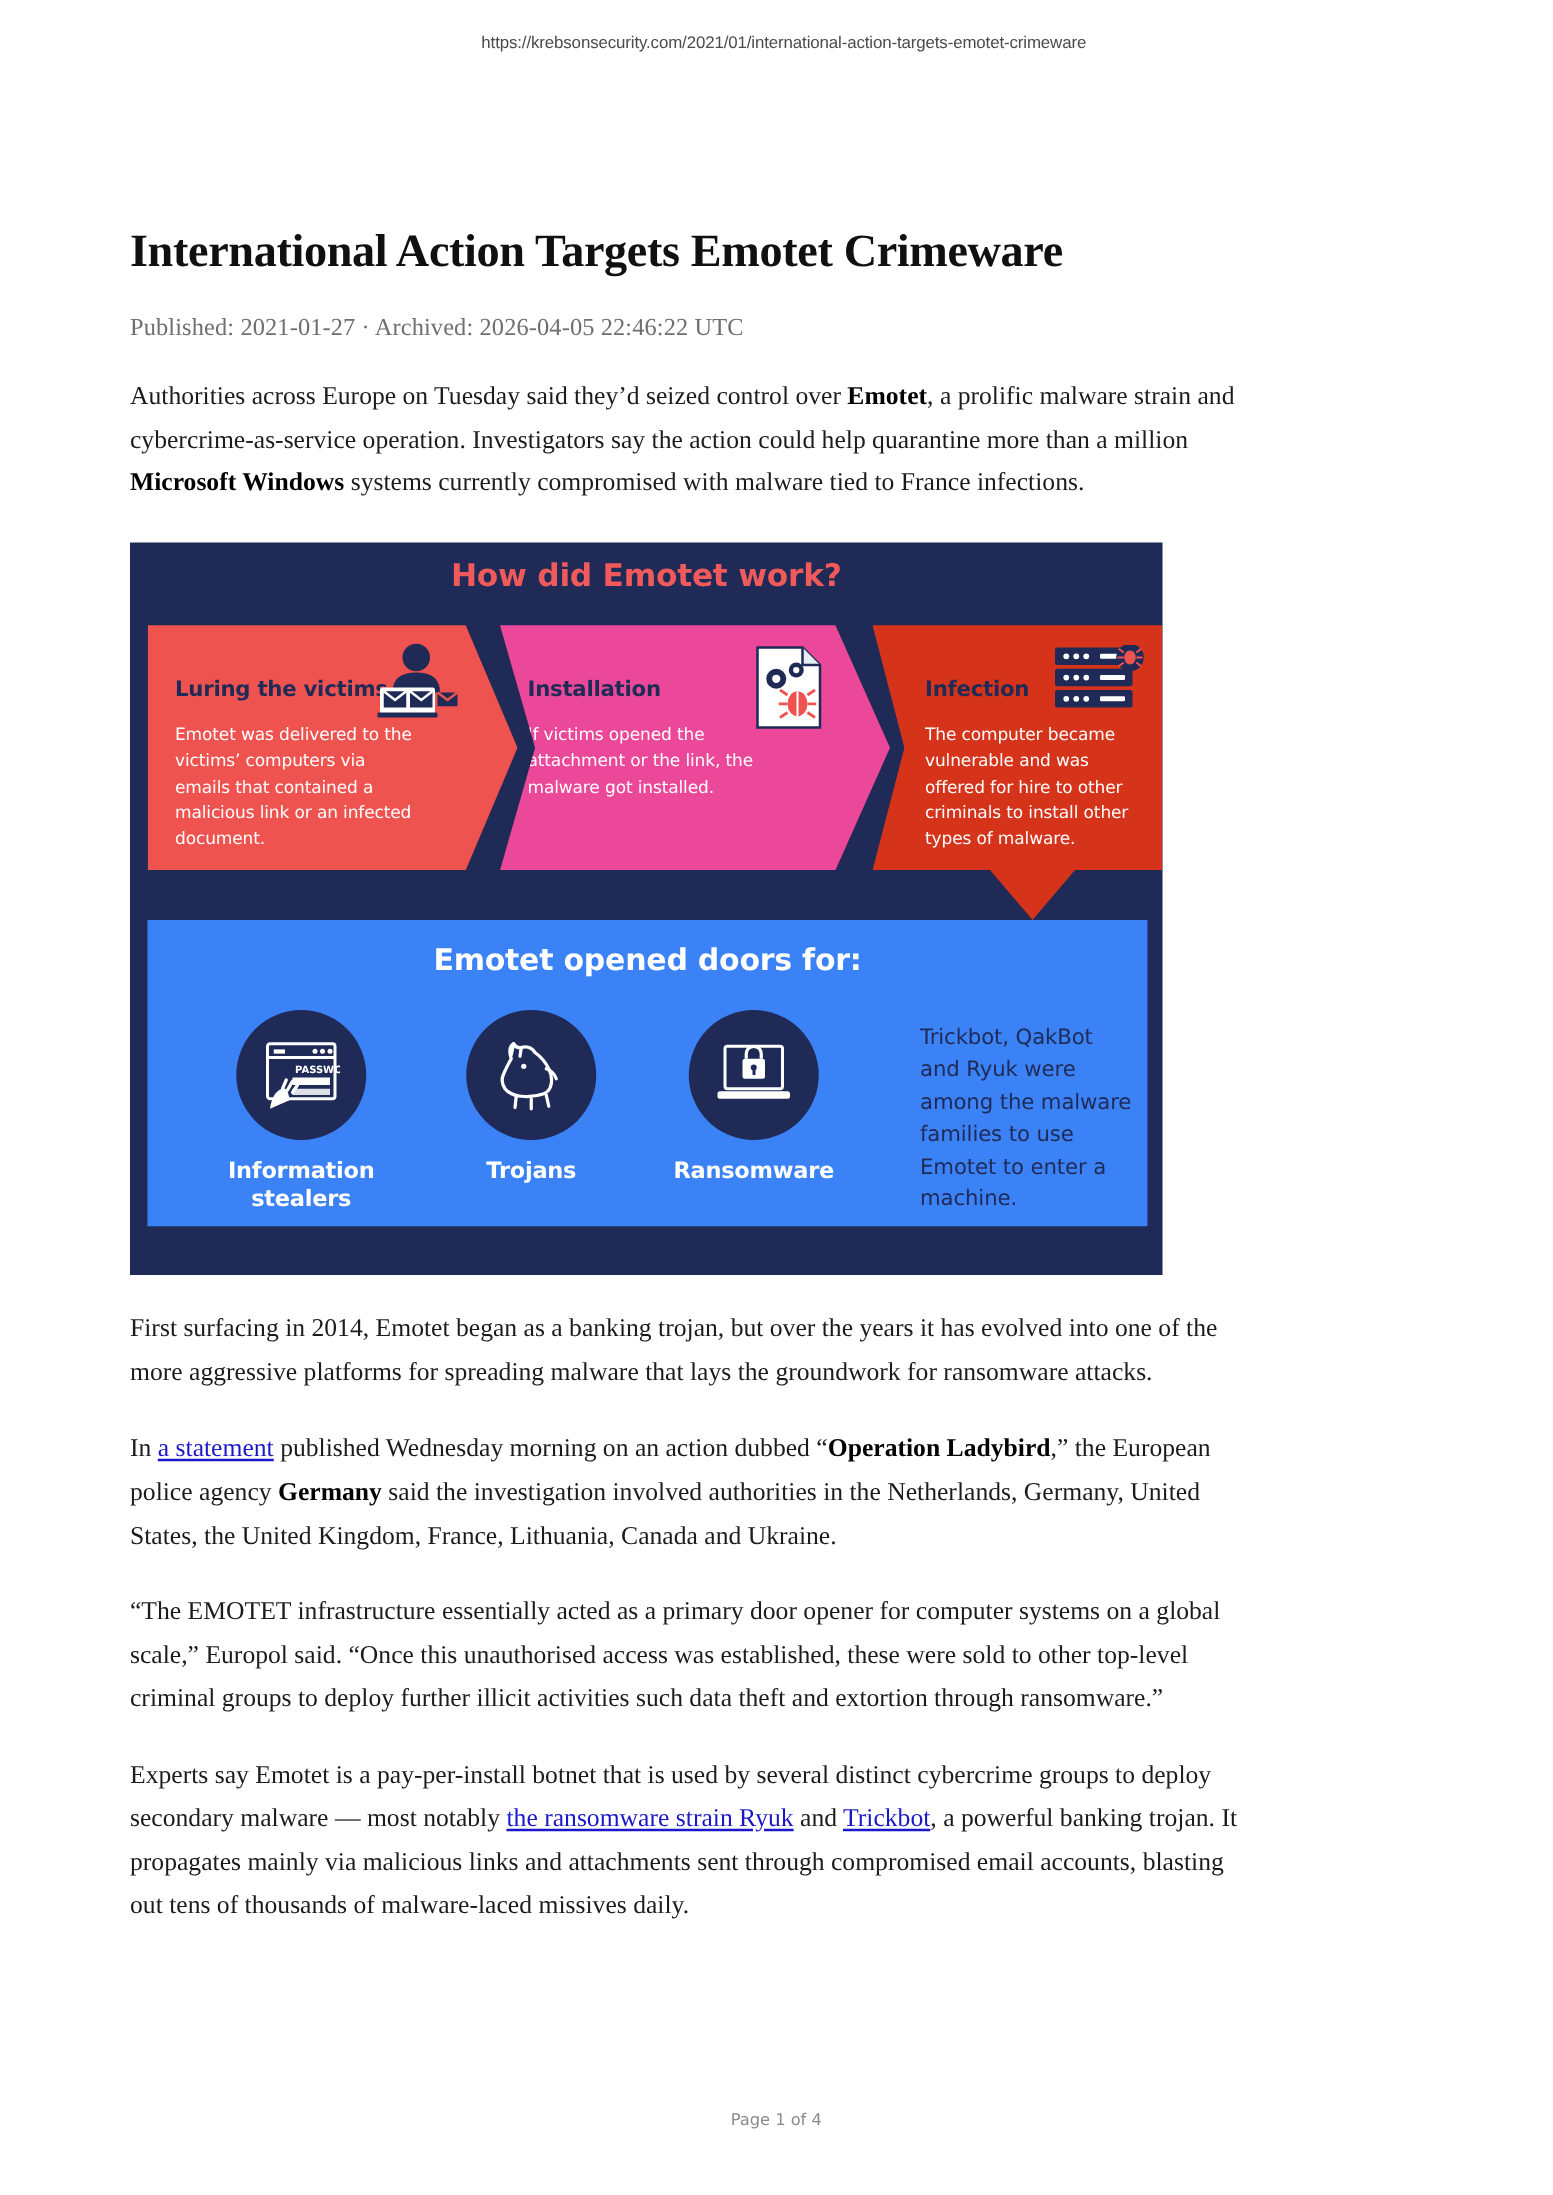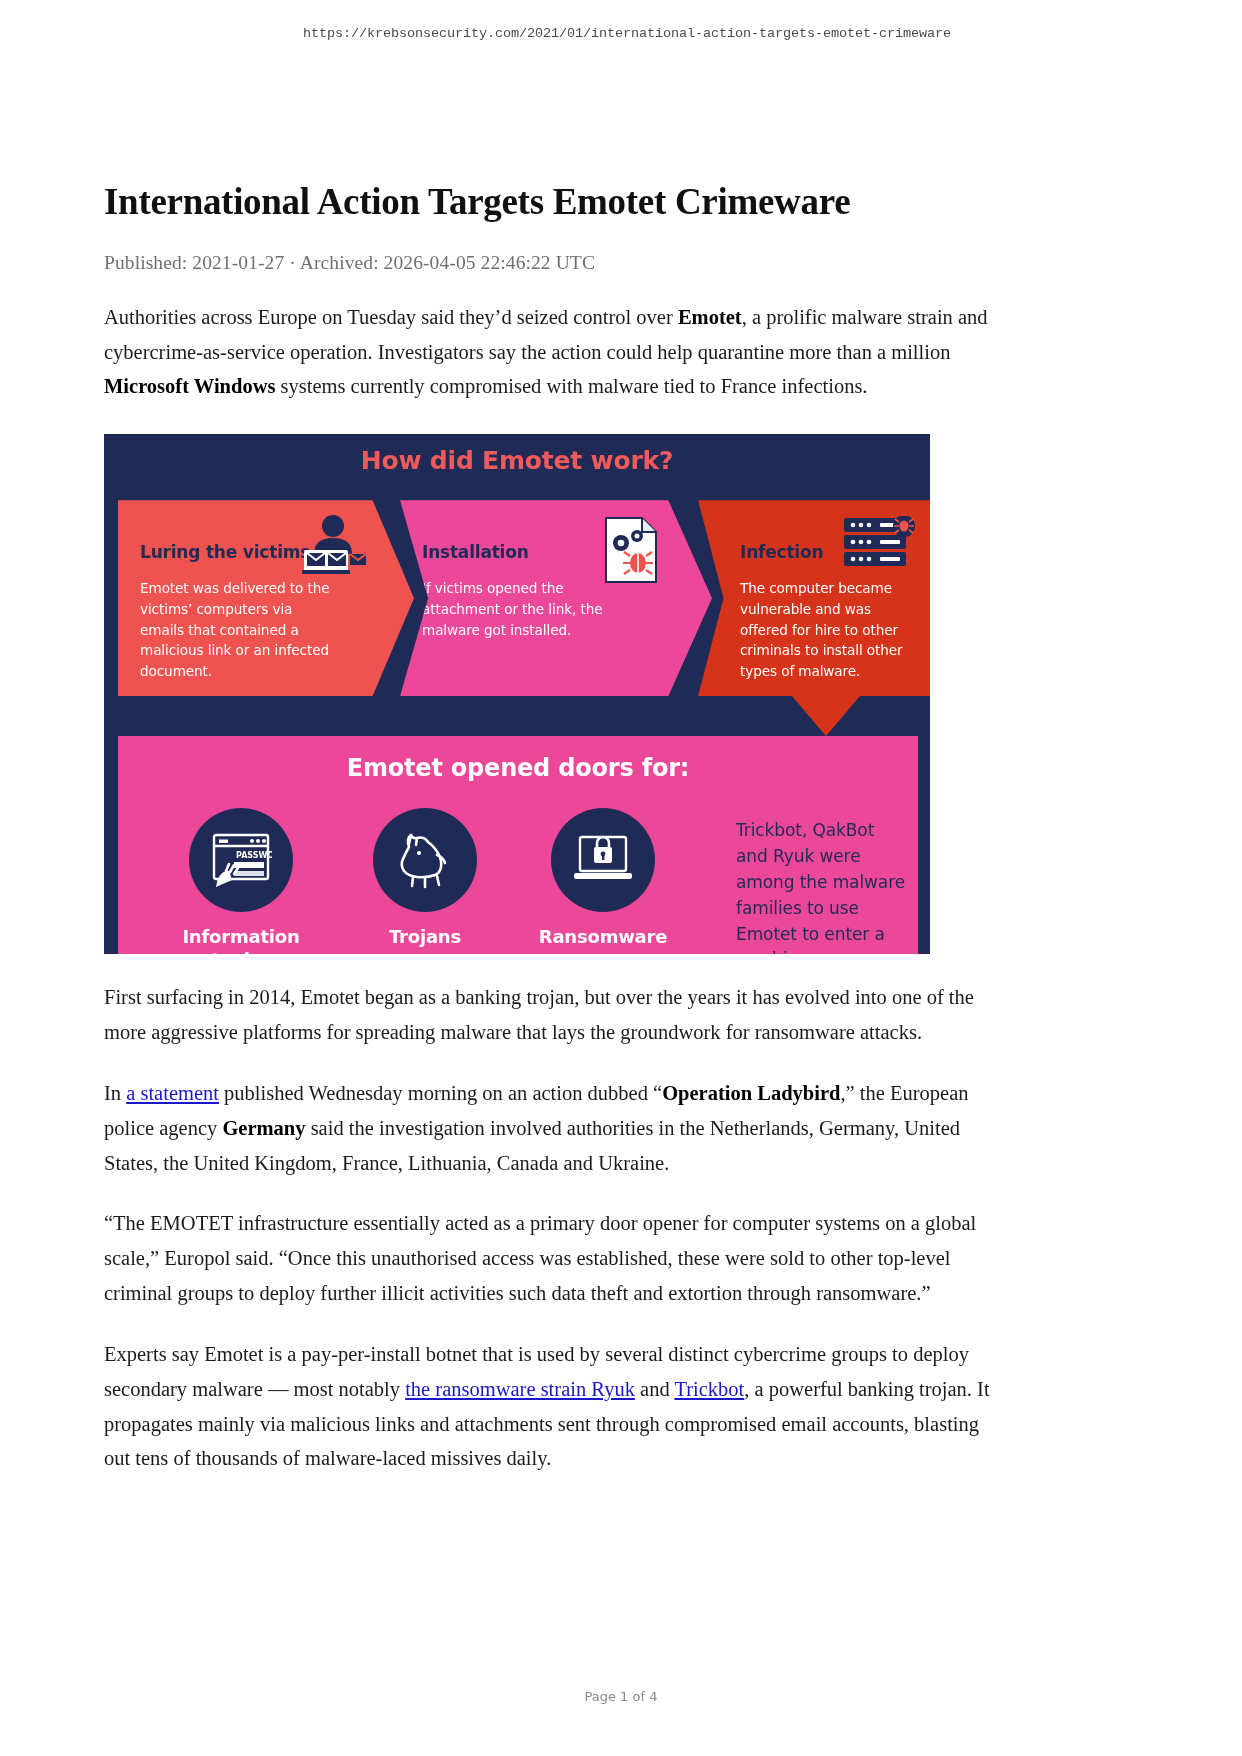--- a/index.html
+++ b/index.html
@@ -22,21 +22,21 @@
     background: #ffffff;
   }
 
   
   .url-header {
     position: absolute;
     top: 26px;
     left: 12px;
     right: 0;
     text-align: center;
-    font-family: Liberation Mono, monospace;
+    font-family: Liberation Sans, sans-serif;
     font-size: 13.5px;
     letter-spacing: -0.1px;
     color: #4a4a4a;
   }
 
   
   .content {
     position: absolute;
     top: 180px;
     left: 104px;
@@ -75,21 +75,21 @@
 
   a.doc-link {
     color: #1a17c9;
     text-decoration: underline;
   }
 
   
   .infographic {
     position: relative;
     width: 826px;
-    height: 520px;
+    height: 586px;
     margin: 30px 0 0 0;
     background: #1f2a56;
     overflow: hidden;
   }
 
   .ig-title {
     position: absolute;
     top: 12px;
     left: 0;
     right: 0;
@@ -176,21 +176,21 @@
     border-top: 40px solid #d6331b;
   }
 
   
   .doors-panel {
     position: absolute;
     left: 14px;
     top: 302px;
     width: 800px;
     height: 245px;
-    background: #ec4899;
+    background: #3b82f6;
   }
   .doors-title {
     position: absolute;
     top: 18px;
     left: 0;
     right: 0;
     text-align: center;
     font-family: "DejaVu Sans", sans-serif;
     font-weight: bold;
     font-size: 24px;

